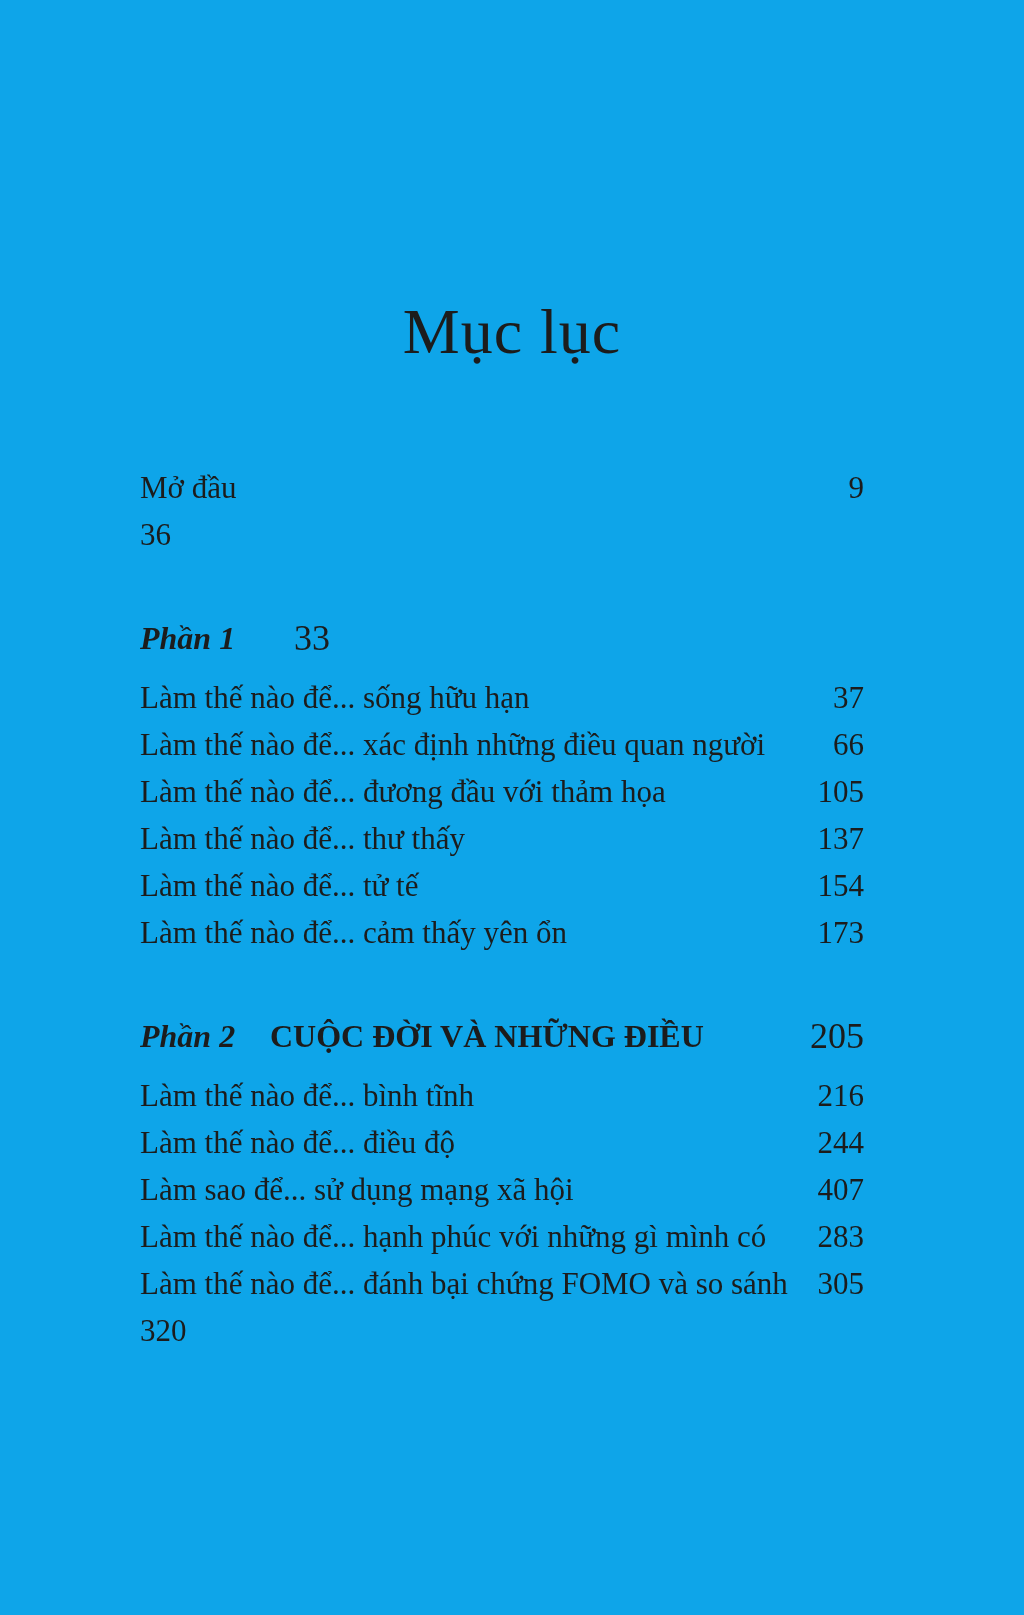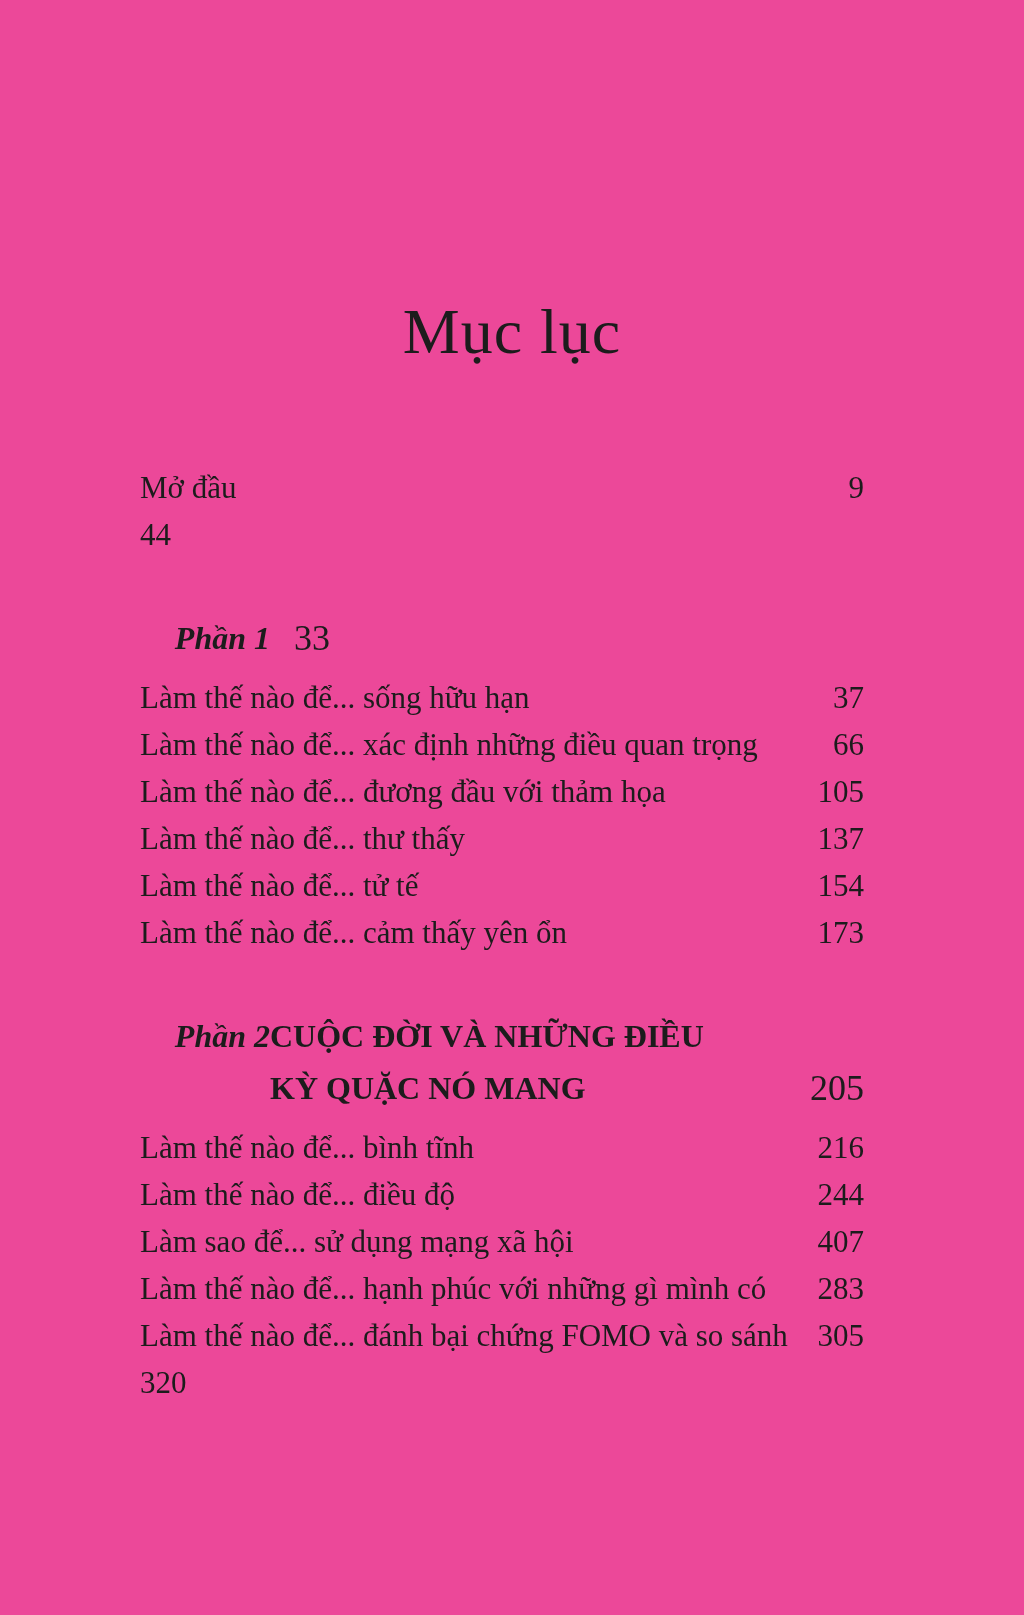--- a/index.html
+++ b/index.html
@@ -5,21 +5,21 @@
   html, body { margin: 0; padding: 0; }
   body {
     background: #ffffff;
     font-family: "Liberation Serif", "DejaVu Serif", serif;
     color: #1c1c1c;
   }
   .page {
     position: relative;
     width: 1024px;
     height: 1615px;
-    background: #ec4899;
+    background: #0ea5e9;
     overflow: hidden;
   }
   .book-title {
     margin: 0;
     padding-top: 300px;
     text-align: center;
     font-size: 64px;
     font-weight: 400;
     letter-spacing: 1px;
     line-height: 1;
@@ -46,21 +46,20 @@
     margin-top: 54px;
     font-size: 32px;
     line-height: 52px;
     font-weight: 700;
   }
   .part-label {
     align-self: flex-start;
     flex: 0 0 130px;
     font-style: italic;
     font-weight: 700;
-    text-align: right;
   }
   .part-title { flex: 1 1 auto; }
   .part-line { display: block; }
   .section .page-num {
     font-size: 36px;
     font-weight: 400;
     padding-left: 24px;
   }
   .entries { margin-top: 10px; }
 </style>
@@ -70,35 +69,35 @@
 <div class="page">
   <h1 class="book-title">Mục lục</h1>
 
   <div class="toc">
 
     <div class="row">
       <span class="label">Mở đầu</span>
       <span class="page-num">9</span>
     </div>
     <div class="row">
-      <span class="page-num">44</span>
+      <span class="page-num">36</span>
     </div>
 
     <div class="section">
       <span class="part-label">Phần 1</span>
       <span class="page-num">33</span>
     </div>
 
     <div class="entries">
       <div class="row">
         <span class="label">Làm thế nào để... sống hữu hạn</span>
         <span class="page-num">37</span>
       </div>
       <div class="row">
-        <span class="label">Làm thế nào để... xác định những điều quan trọng</span>
+        <span class="label">Làm thế nào để... xác định những điều quan người</span>
         <span class="page-num">66</span>
       </div>
       <div class="row">
         <span class="label">Làm thế nào để... đương đầu với thảm họa</span>
         <span class="page-num">105</span>
       </div>
       <div class="row">
         <span class="label">Làm thế nào để... thư thấy</span>
         <span class="page-num">137</span>
       </div>
@@ -109,21 +108,20 @@
       <div class="row">
         <span class="label">Làm thế nào để... cảm thấy yên ổn</span>
         <span class="page-num">173</span>
       </div>
     </div>
 
     <div class="section">
       <span class="part-label">Phần 2</span>
       <span class="part-title">
         <span class="part-line">CUỘC ĐỜI VÀ NHỮNG ĐIỀU</span>
-        <span class="part-line">KỲ QUẶC NÓ MANG</span>
       </span>
       <span class="page-num">205</span>
     </div>
 
     <div class="entries">
       <div class="row">
         <span class="label">Làm thế nào để... bình tĩnh</span>
         <span class="page-num">216</span>
       </div>
       <div class="row">

